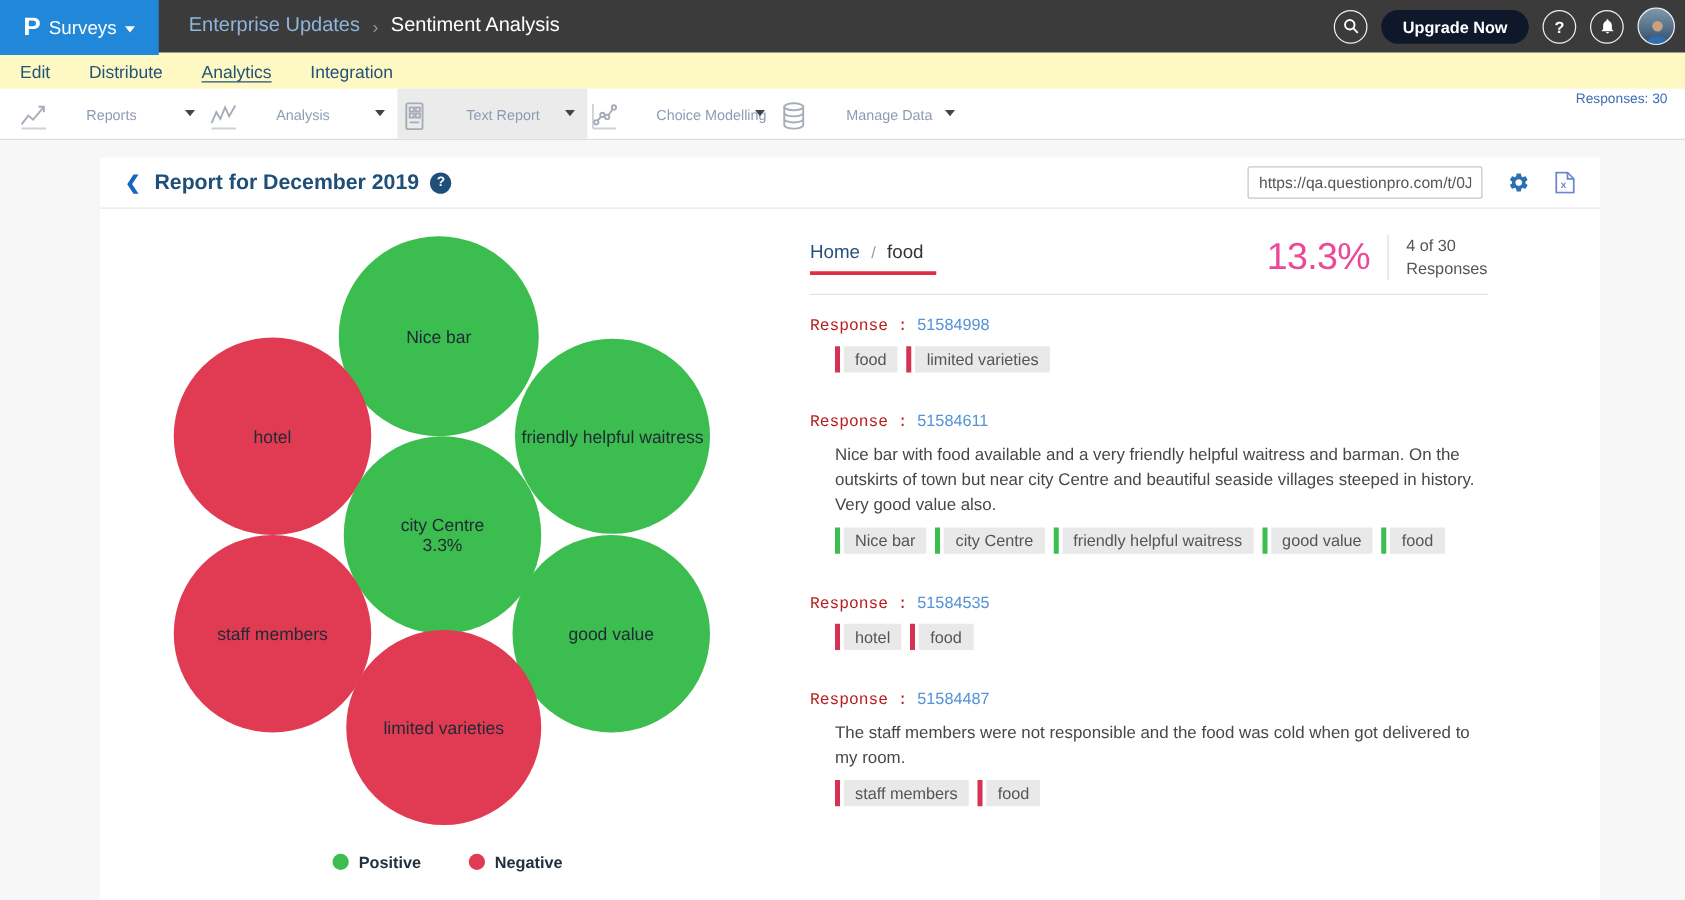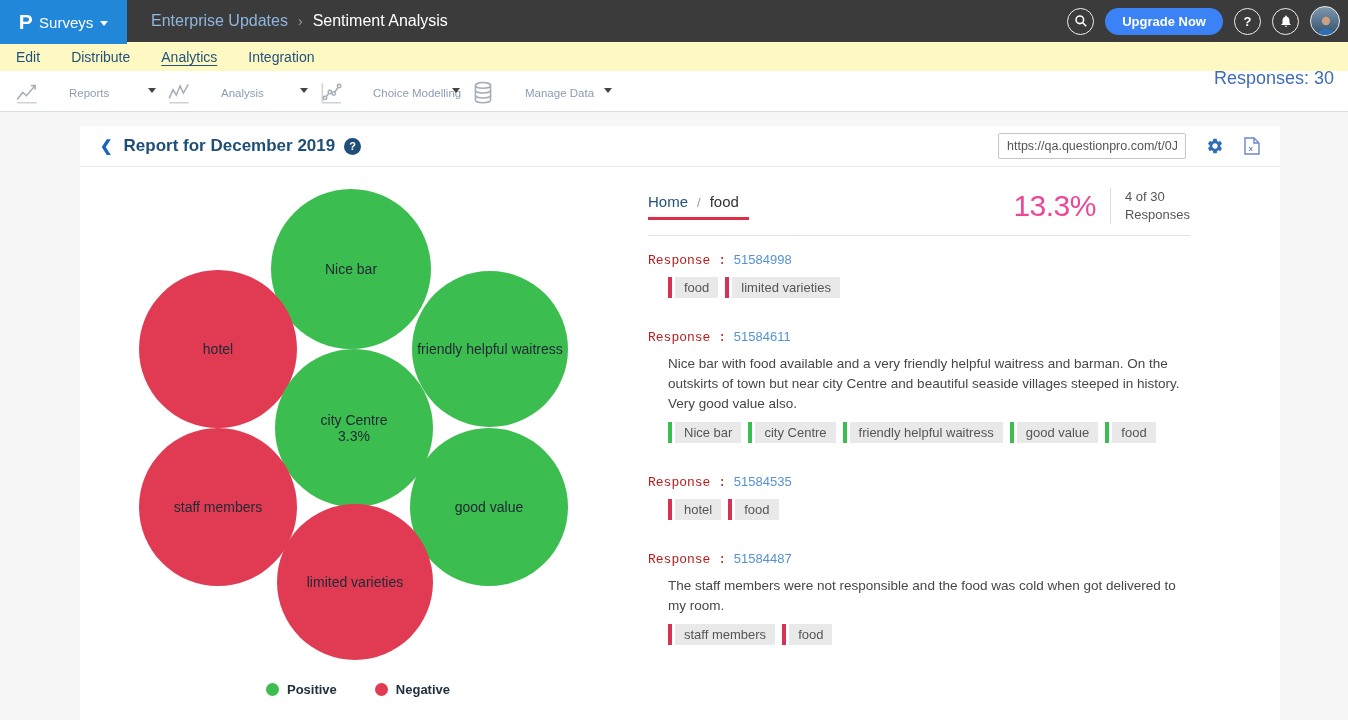--- a/index.html
+++ b/index.html
@@ -14,31 +14,31 @@
   .logo-box .product { font-size:15px; }
   .caret-down-w { width:0; height:0; border-left:4px solid transparent; border-right:4px solid transparent;
                   border-top:5px solid #fff; margin-top:2px; }
   .crumbs { margin-left:24px; font-size:16px; display:flex; gap:10px; align-items:center; }
   .crumb-parent { color:#8fb6dc; cursor:pointer; }
   .crumb-sep { color:#9a9a9a; font-size:14px; }
   .crumb-current { color:#fff; }
   .topbar-right { margin-left:auto; display:flex; align-items:center; gap:11px; padding-right:8px; }
   .circle-btn { width:27px; height:27px; border-radius:50%; border:1.5px solid #efefef; color:#fff;
                 display:flex; align-items:center; justify-content:center; cursor:pointer; font-size:13px; font-weight:bold; }
-  .upgrade-btn { background:#3b82f6; color:#fff; border:none; border-radius:14px; height:27px;
+  .upgrade-btn { background:#0f172a; color:#fff; border:none; border-radius:14px; height:27px;
                  padding:0 17px; font-size:13px; font-weight:bold; cursor:pointer; font-family:inherit; }
   .avatar { width:30px; height:30px; border-radius:50%; border:1.5px solid #efefef; overflow:hidden;
             background:linear-gradient(180deg,#7e97ad 0%,#33506b 100%); position:relative; cursor:pointer; }
   .avatar svg { position:absolute; bottom:-2px; left:3px; }
 
   
   .menubar { height:29px; background:#fef9c3; display:flex; align-items:center; padding:0 14px 0 16px; }
   .menu-item { font-size:14px; color:#23527c; margin-right:31px; text-decoration:none; cursor:pointer; }
   .menu-item.active { text-decoration:underline; text-underline-offset:3px; }
-  .responses-count { margin-left:auto; font-size:18px; color:#3f6cb4; cursor:pointer;margin-top:44px; }
+  .responses-count { margin-left:auto; font-size:11px; color:#3f6cb4; cursor:pointer;margin-top:44px; }
 
   
   .toolbar { height:41px; background:#fff; border-bottom:1px solid #d9dfe5; display:flex; padding-left:14px; }
   .tool-item { width:152px; position:relative; display:flex; flex-direction:row; align-items:center;
                justify-content:flex-start; padding-top:3px; cursor:pointer;gap:29px; }
   .tool-item.selected { background:#ebebeb; }
   .tool-item svg { display:block; }
   .tool-label { font-size:11.5px; color:#8e9cb3; margin-top:1px; white-space:nowrap; }
   .tool-caret { position:absolute; right:10px; top:17px; width:0; height:0; cursor:pointer;
                 border-left:4.5px solid transparent; border-right:4.5px solid transparent; border-top:5px solid #444; }
@@ -154,20 +154,34 @@
       <span class="tool-caret"></span>
     </div>
     <div class="tool-item">
       <span>
         <svg width="26" height="26" viewBox="0 0 24 24" fill="none" stroke="#a6adb8" stroke-width="1.4">
           <path d="M3 21h18" opacity=".55"></path>
           <polyline points="3,17 6.5,9 9.5,14 13,5.5 16,12 20.5,4"></polyline>
         </svg>
       </span>
       <span class="tool-label">Analysis</span>
+      <span class="tool-caret"></span>
+    </div>
+    <div class="tool-item selected">
+      <span>
+        <svg width="26" height="26" viewBox="0 0 24 24" fill="none" stroke="#a6adb8" stroke-width="1.4">
+          <rect x="6.5" y="2.5" width="12" height="19" rx="1.2"></rect>
+          <rect x="9" y="5.5" width="3" height="3"></rect>
+          <rect x="13.5" y="5.5" width="3" height="3"></rect>
+          <rect x="9" y="10" width="3" height="3"></rect>
+          <rect x="13.5" y="10" width="3" height="3"></rect>
+          <path d="M9 16.5h7"></path>
+        </svg>
+      </span>
+      <span class="tool-label">Text Report</span>
       <span class="tool-caret"></span>
     </div>
     <div class="tool-item">
       <span>
         <svg width="26" height="26" viewBox="0 0 24 24" fill="none" stroke="#a6adb8" stroke-width="1.4">
           <path d="M4 3v18M4 21h17" opacity=".55"></path>
           <polyline points="6.5,16.5 11,11 14.5,12.5 19.5,5.5"></polyline>
           <circle cx="6.5" cy="16.5" r="1.6" fill="#fff"></circle>
           <circle cx="11" cy="11" r="1.6" fill="#fff"></circle>
           <circle cx="14.5" cy="12.5" r="1.6" fill="#fff"></circle>

